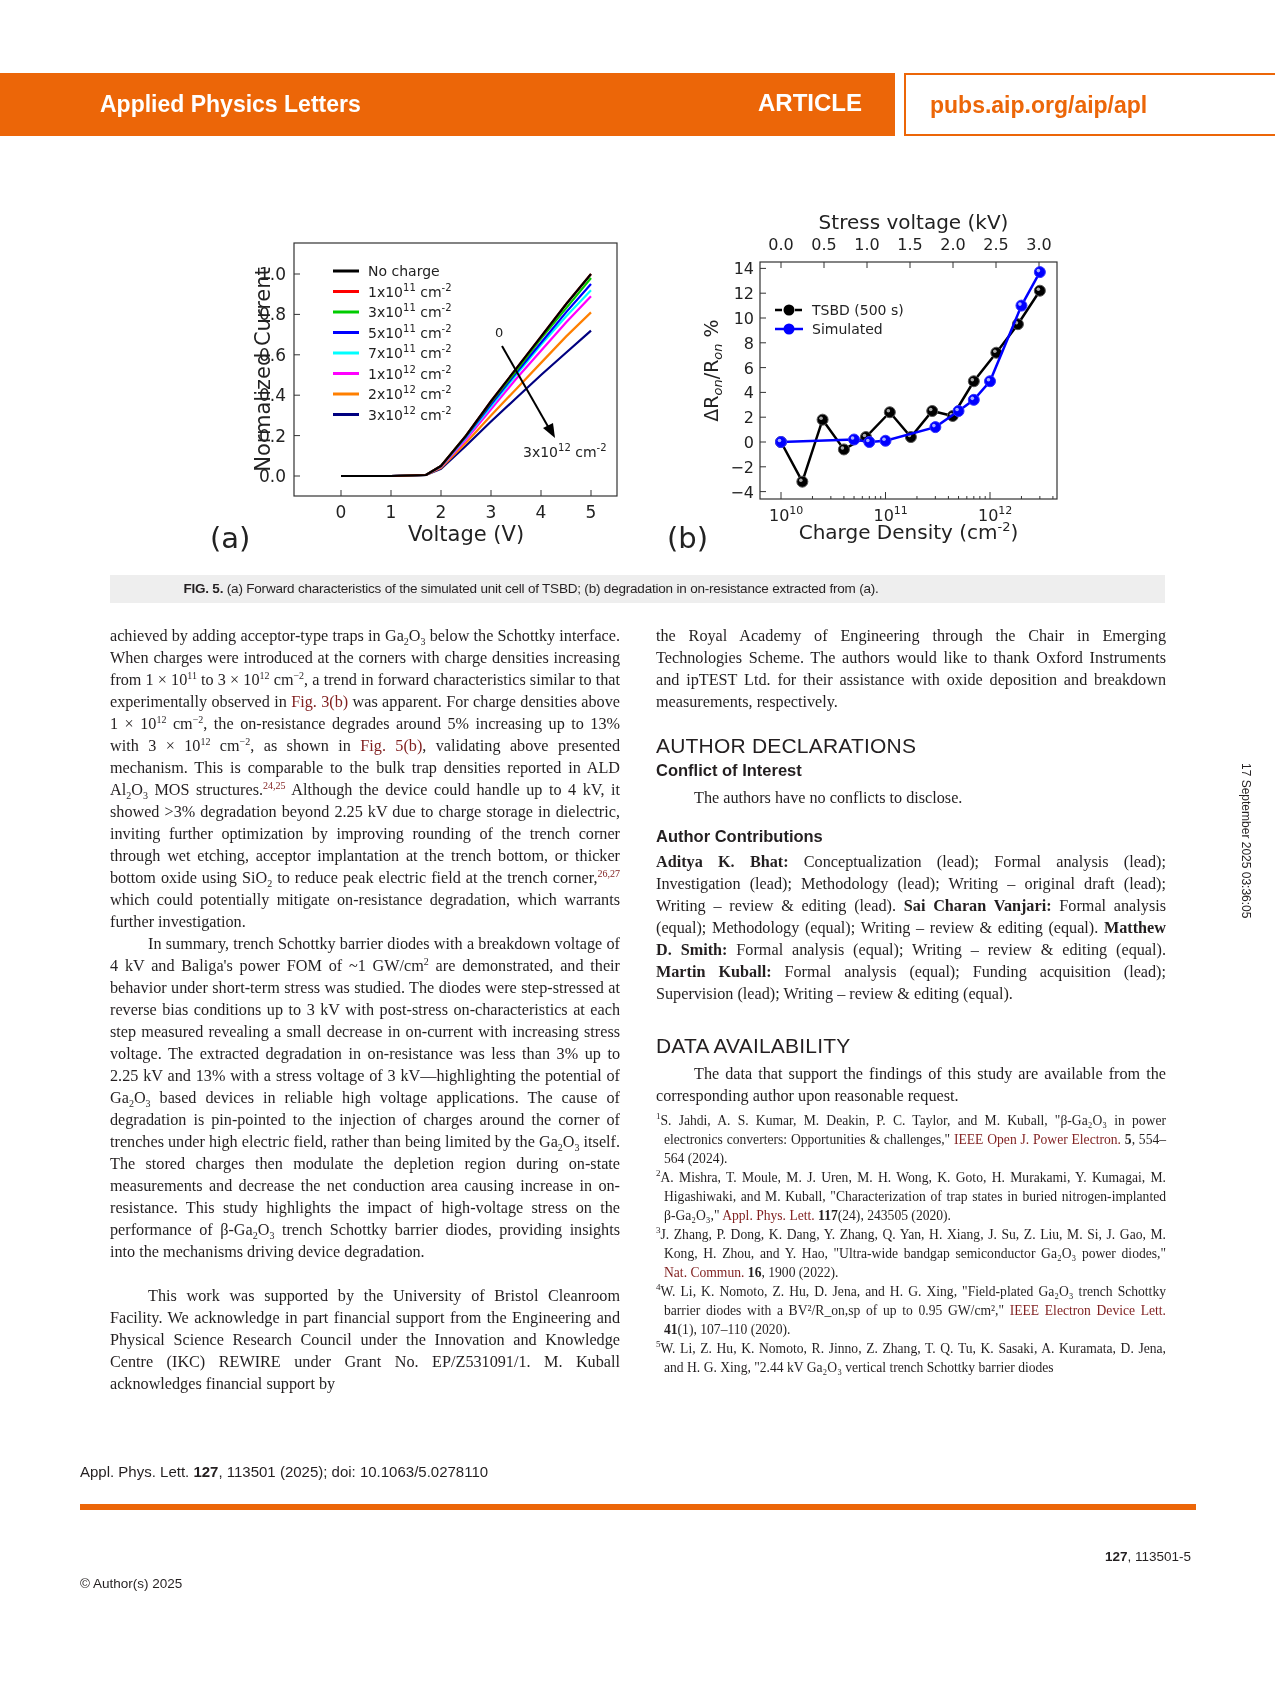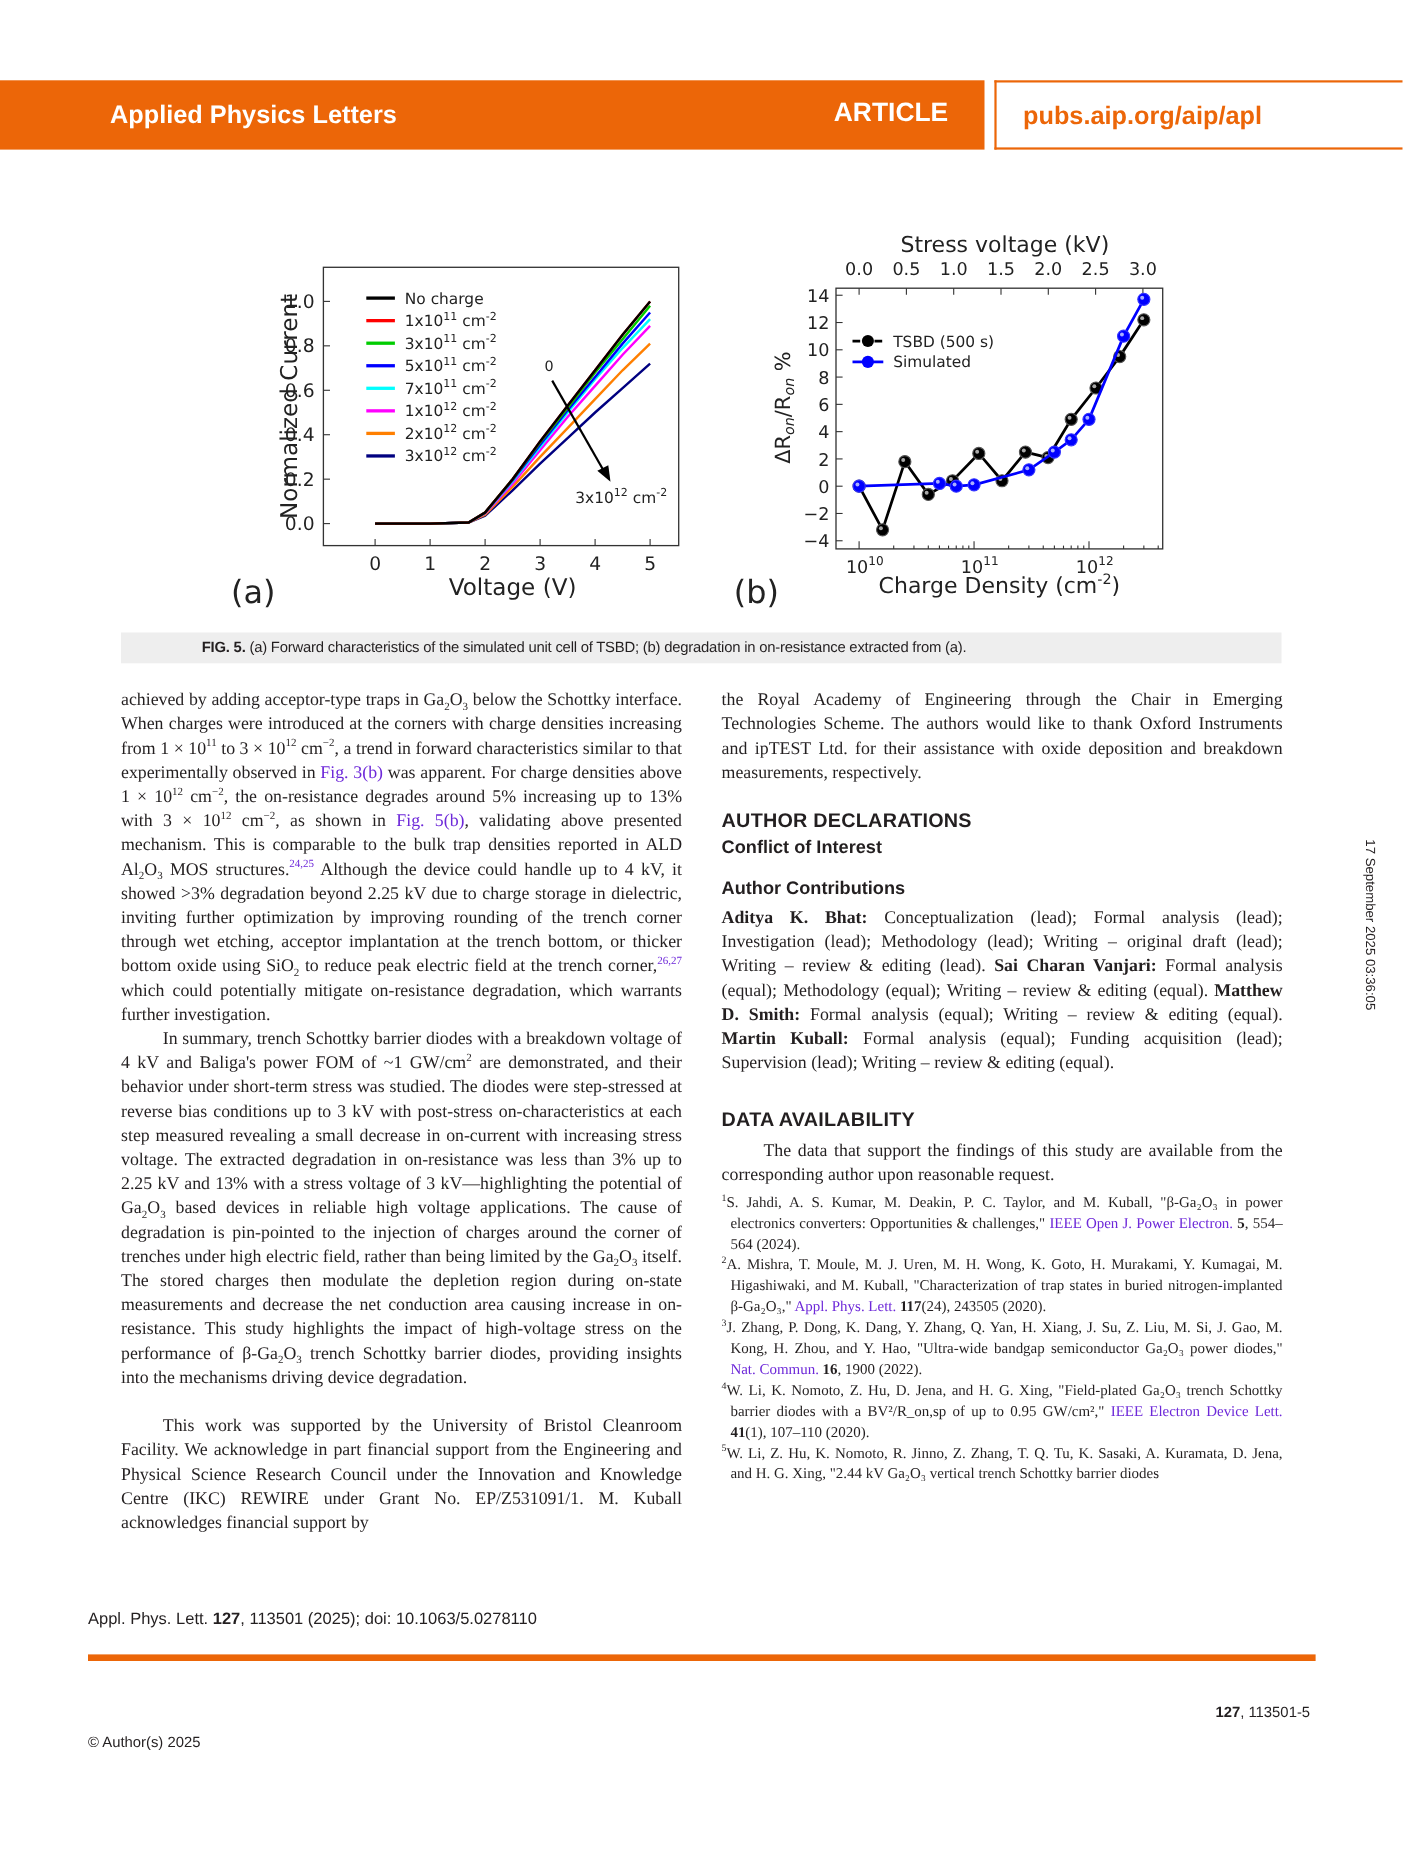--- a/index.html
+++ b/index.html
@@ -17,23 +17,23 @@
 
   .caption-bar { position: absolute; left: 110px; top: 575px; width: 1055px; height: 28px; background: #eeeeee; }
   .caption { position: absolute; left: 110px; top: 581px; width: 842px; text-align: center; font-family: "Liberation Sans", sans-serif; font-size: 13.5px; color: #231f20; letter-spacing: -0.2px; }
   .caption b { font-weight: bold; }
 
   .col { position: absolute; font-size: 16.2px; line-height: 22px; text-align: justify; }
   .col-left { left: 110px; top: 625px; width: 510px; }
   .col-right { left: 656px; top: 625px; width: 510px; }
   .para { margin: 0; }
   .indent { text-indent: 38px; }
-  .link { color: #6d28d9; }
+  .link { color: #7f1d1d; }
   sup, sub { font-size: 10px; line-height: 0; }
-  .sec-h { font-family: "Liberation Sans", sans-serif; font-weight: bold; font-size: 18px; letter-spacing: 0.2px; color: #231f20; }
+  .sec-h { font-family: "Liberation Sans", sans-serif; font-weight: normal; font-size: 21px; letter-spacing: 0.2px; color: #231f20; }
   .sub-h { font-family: "Liberation Sans", sans-serif; font-weight: bold; font-size: 16.5px; color: #231f20; }
   .refs { font-size: 13.6px; line-height: 19px; }
   .ref { padding-left: 8px; text-indent: -8px; text-align: justify; }
   .ref sup.num { font-size: 9px; }
   .side-stamp-wrap { position: absolute; left: 1253px; top: 763px; }
 
   .footer-rule { position: absolute; left: 80px; top: 1504px; width: 1116px; height: 6px; background: #ec6608; }
   .footer-left { position: absolute; left: 80px; top: 1463px; font-family: "Liberation Sans", sans-serif; font-size: 15px; color: #231f20; }
   .footer-copy { position: absolute; left: 80px; top: 1576px; font-family: "Liberation Sans", sans-serif; font-size: 13.5px; color: #231f20; }
   .footer-right { position: absolute; right: 84px; top: 1549px; font-family: "Liberation Sans", sans-serif; font-size: 13.5px; color: #231f20; }
@@ -234,20 +234,21 @@
   <p class="para indent">
     <span>In summary, trench Schottky barrier diodes with a breakdown voltage of 4 kV and Baliga's power FOM of ~1 GW/cm</span><sup>2</sup><span> are demonstrated, and their behavior under short-term stress was studied. The diodes were step-stressed at reverse bias conditions up to 3 kV with post-stress on-characteristics at each step measured revealing a small decrease in on-current with increasing stress voltage. The extracted degradation in on-resistance was less than 3% up to 2.25 kV and 13% with a stress voltage of 3 kV—highlighting the potential of Ga</span><sub>2</sub>O<sub>3</sub><span> based devices in reliable high voltage applications. The cause of degradation is pin-pointed to the injection of charges around the corner of trenches under high electric field, rather than being limited by the Ga</span><sub>2</sub>O<sub>3</sub><span> itself. The stored charges then modulate the depletion region during on-state measurements and decrease the net conduction area causing increase in on-resistance. This study highlights the impact of high-voltage stress on the performance of β-Ga</span><sub>2</sub>O<sub>3</sub><span> trench Schottky barrier diodes, providing insights into the mechanisms driving device degradation.</span>
   </p>
   <p class="para indent" style="margin-top:22px">This work was supported by the University of Bristol Cleanroom Facility. We acknowledge in part financial support from the Engineering and Physical Science Research Council under the Innovation and Knowledge Centre (IKC) REWIRE under Grant No. EP/Z531091/1. M. Kuball acknowledges financial support by</p>
 </div>
 
 <div class="col col-right">
   <p class="para">the Royal Academy of Engineering through the Chair in Emerging Technologies Scheme. The authors would like to thank Oxford Instruments and ipTEST Ltd. for their assistance with oxide deposition and breakdown measurements, respectively.</p>
   <div class="sec-h" style="margin-top:22px">AUTHOR DECLARATIONS</div>
   <div class="sub-h" style="margin-top:2px">Conflict of Interest</div>
+  <p class="para indent" style="margin-top:6px">The authors have no conflicts to disclose.</p>
   <div class="sub-h" style="margin-top:16px">Author Contributions</div>
   <p class="para" style="margin-top:4px">
     <b>Aditya K. Bhat:</b><span> Conceptualization (lead); Formal analysis (lead); Investigation (lead); Methodology (lead); Writing – original draft (lead); Writing – review &amp; editing (lead). </span><b>Sai Charan Vanjari:</b><span> Formal analysis (equal); Methodology (equal); Writing – review &amp; editing (equal). </span><b>Matthew D. Smith:</b><span> Formal analysis (equal); Writing – review &amp; editing (equal). </span><b>Martin Kuball:</b><span> Formal analysis (equal); Funding acquisition (lead); Supervision (lead); Writing – review &amp; editing (equal).</span>
   </p>
   <div class="sec-h" style="margin-top:30px">DATA AVAILABILITY</div>
   <p class="para indent" style="margin-top:6px">The data that support the findings of this study are available from the corresponding author upon reasonable request.</p>
   <div class="refs" style="margin-top:4px" id="reflist">
       <div class="ref"><sup class="num">1</sup><span>S. Jahdi, A. S. Kumar, M. Deakin, P. C. Taylor, and M. Kuball, "β-Ga₂O₃ in power electronics converters: Opportunities &amp; challenges," </span><a class="link">IEEE Open J. Power Electron.</a><b> 5</b><span>, 554–564 (2024).</span></div>
       <div class="ref"><sup class="num">2</sup><span>A. Mishra, T. Moule, M. J. Uren, M. H. Wong, K. Goto, H. Murakami, Y. Kumagai, M. Higashiwaki, and M. Kuball, "Characterization of trap states in buried nitrogen-implanted β-Ga₂O₃," </span><a class="link">Appl. Phys. Lett.</a><b> 117</b><span>(24), 243505 (2020).</span></div>
       <div class="ref"><sup class="num">3</sup><span>J. Zhang, P. Dong, K. Dang, Y. Zhang, Q. Yan, H. Xiang, J. Su, Z. Liu, M. Si, J. Gao, M. Kong, H. Zhou, and Y. Hao, "Ultra-wide bandgap semiconductor Ga₂O₃ power diodes," </span><a class="link">Nat. Commun.</a><b> 16</b><span>, 1900 (2022).</span></div>

